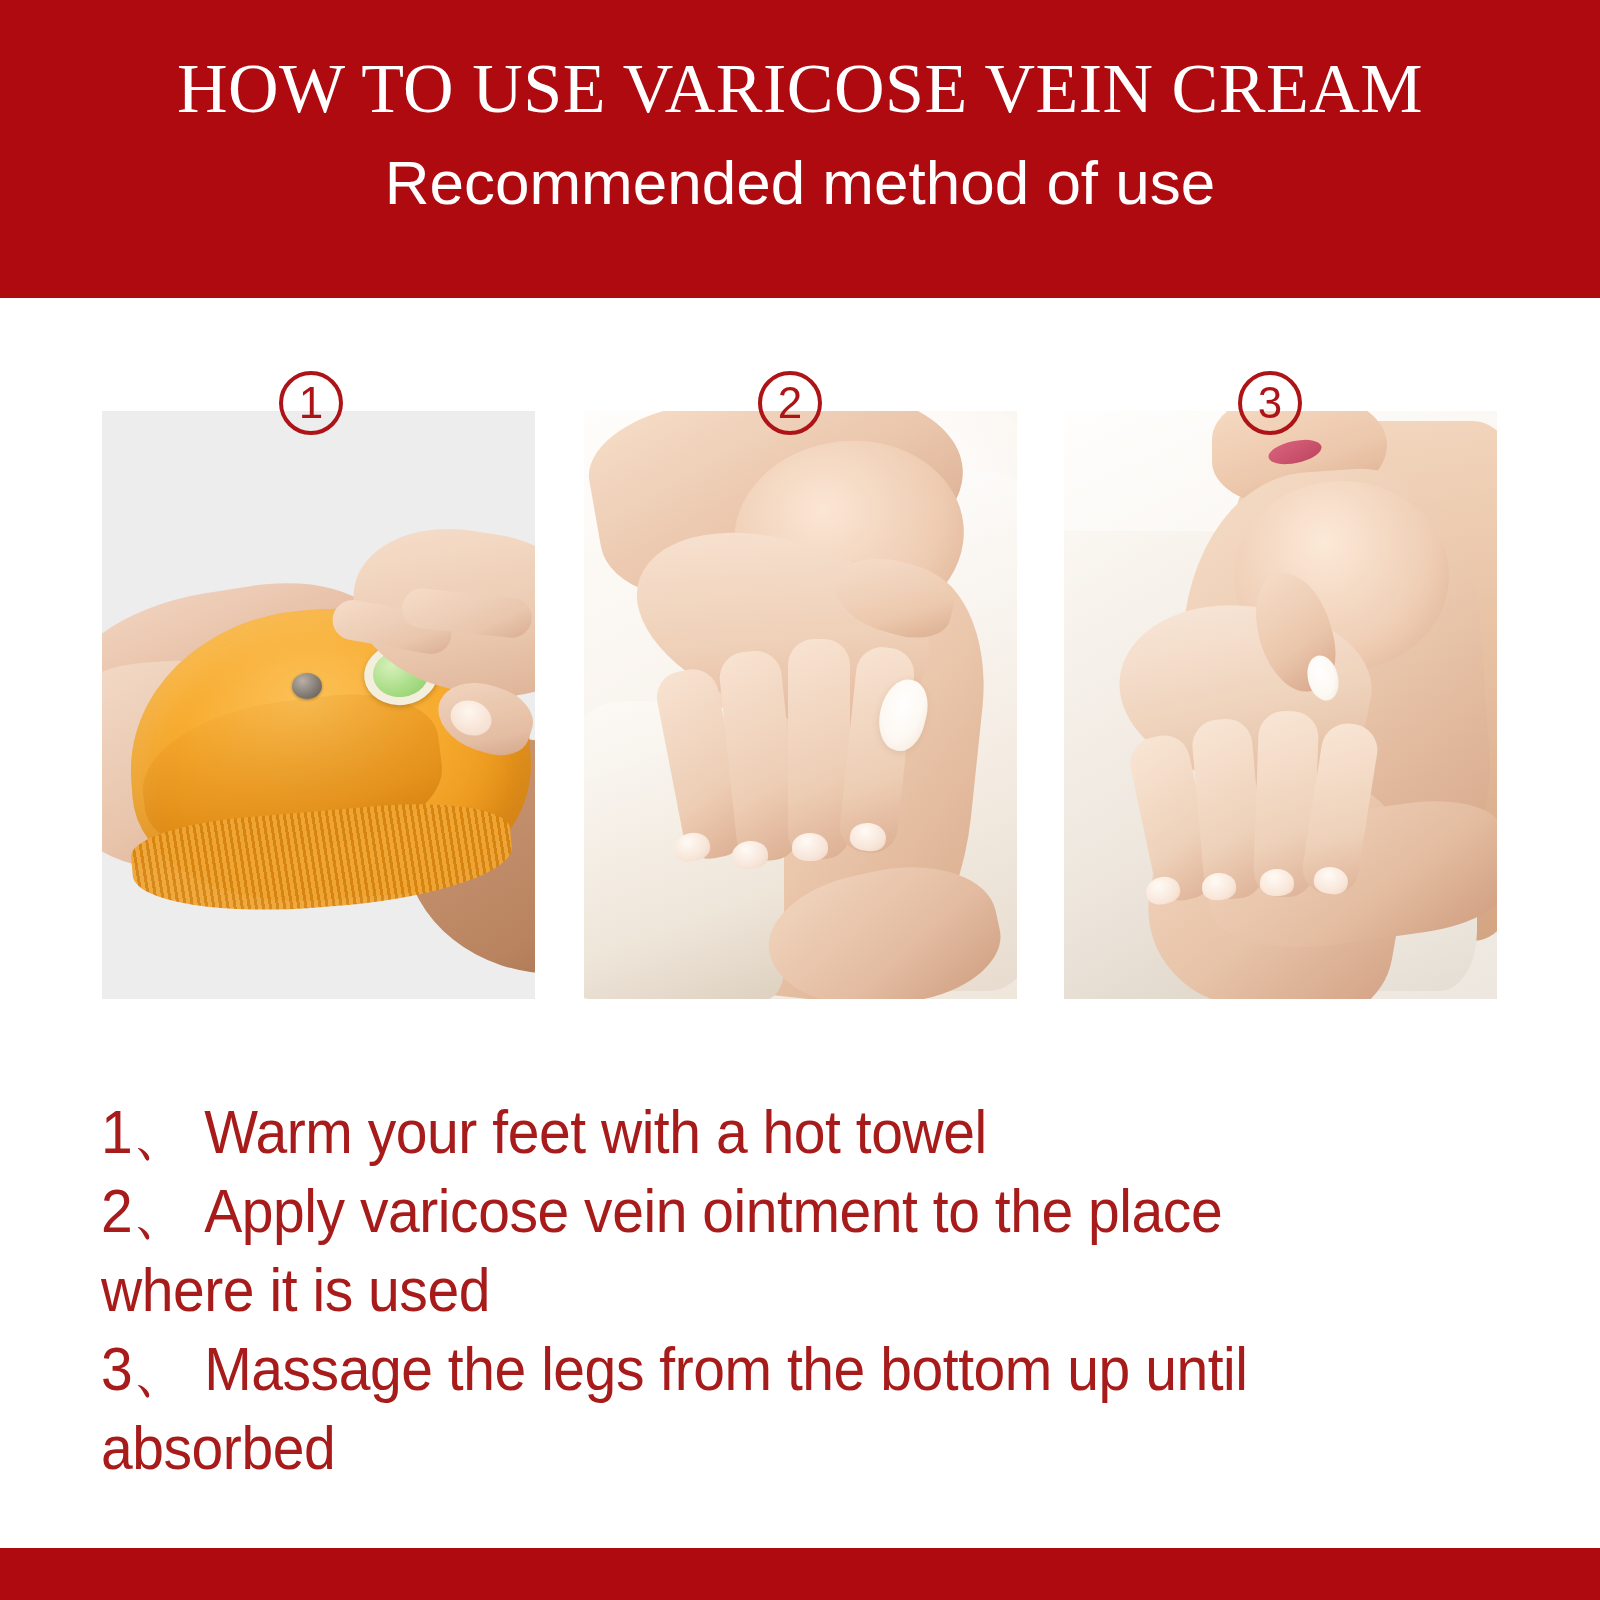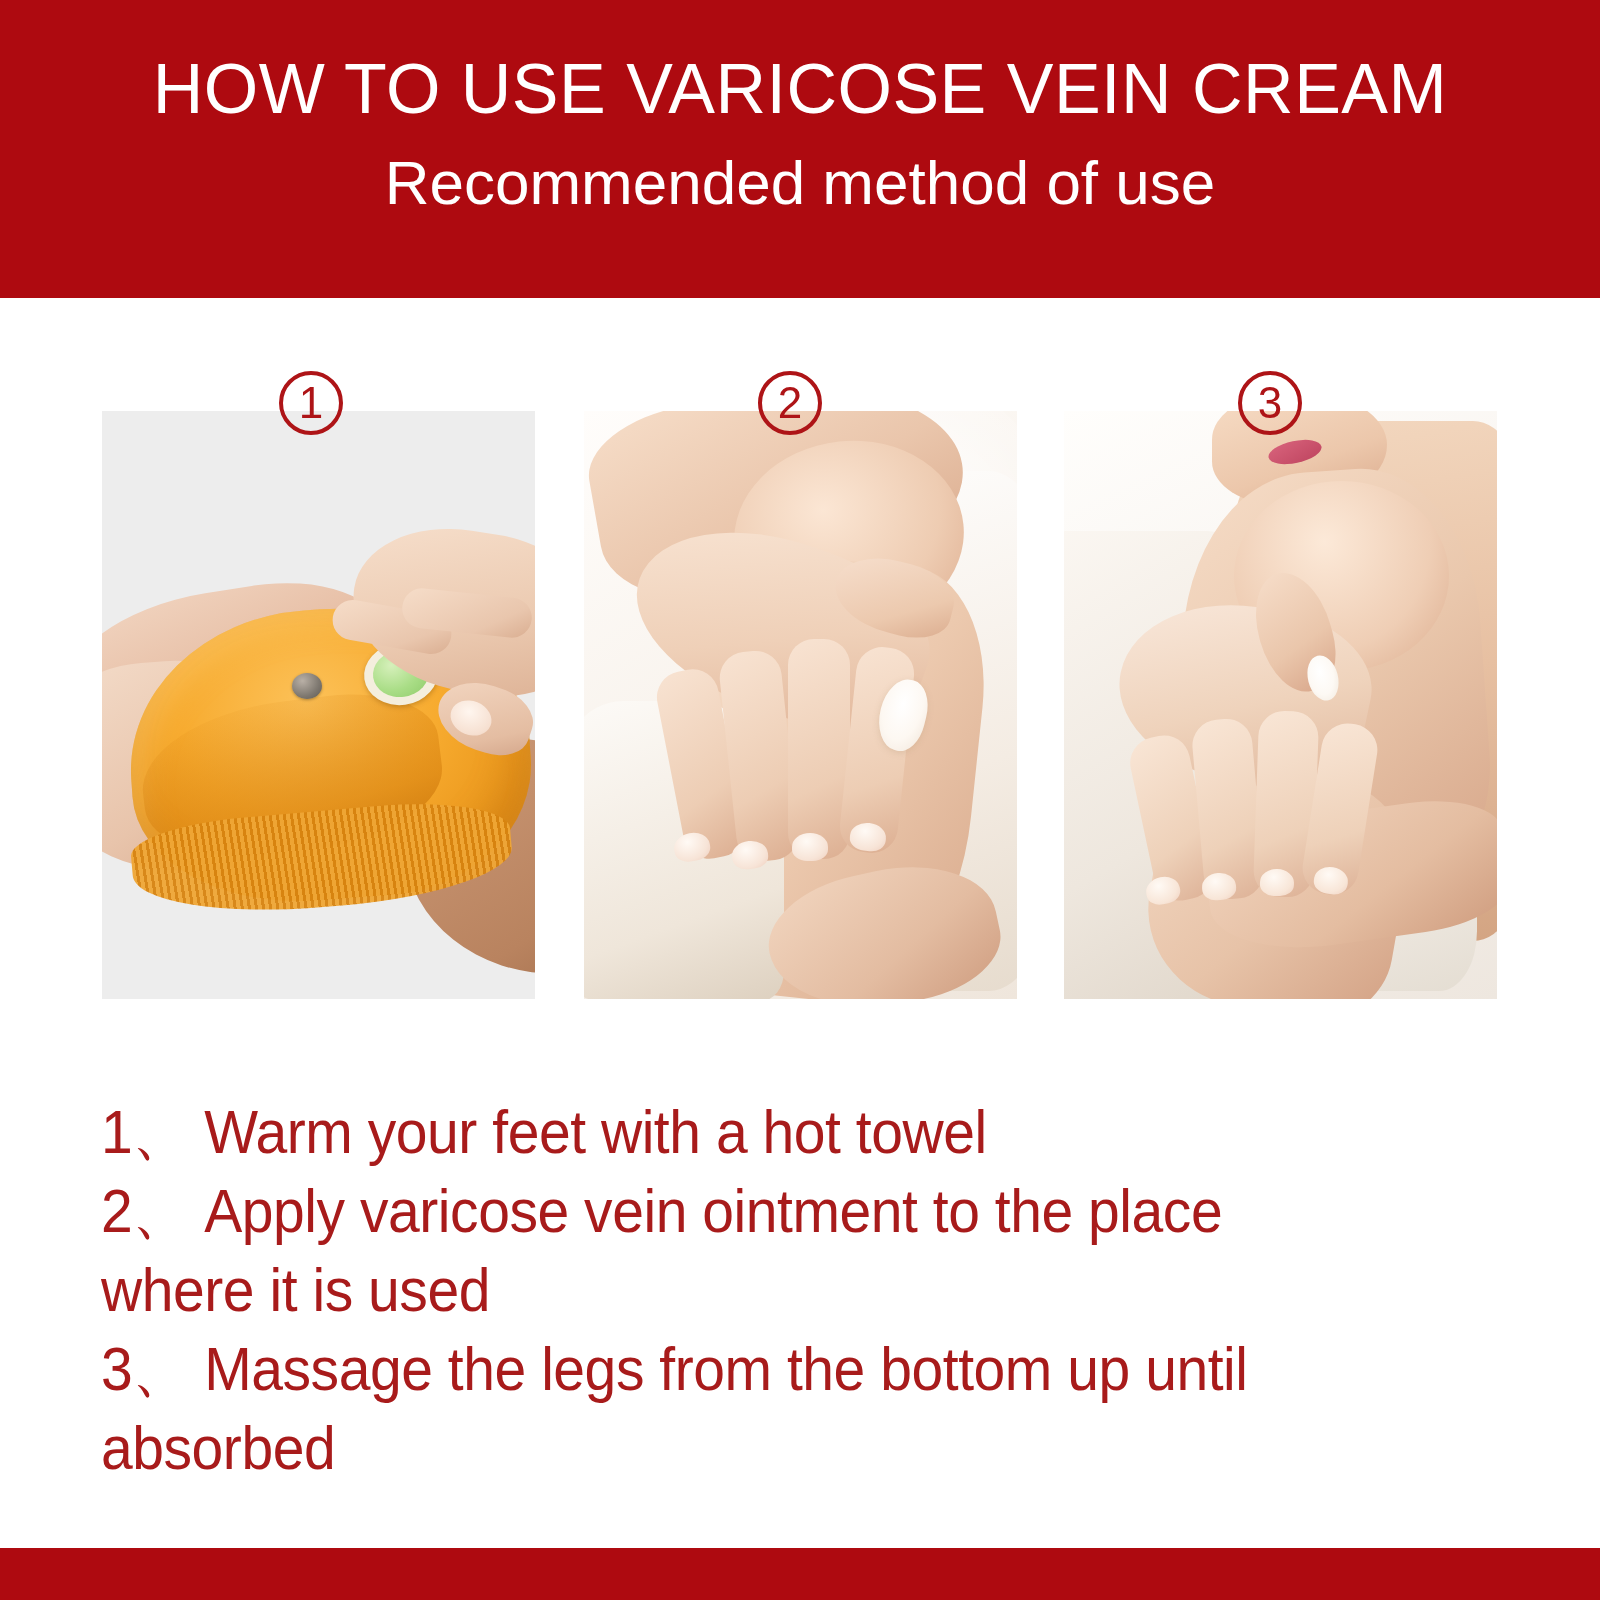--- a/index.html
+++ b/index.html
@@ -25,21 +25,21 @@
     background: #ae0a10;
     box-sizing: border-box;
     display: flex;
     flex-direction: column;
     align-items: center;
     justify-content: flex-start;
     padding-top: 54px;
   }
   .header-title {
     color: #ffffff;
-    font-family: Liberation Sans, sans-serif;
+    font-family: Liberation Serif, serif;
     font-size: 70px;
     font-weight: 400;
     letter-spacing: 0.5px;
     line-height: 1.0;
     white-space: nowrap;
     text-align: center;
   }
   .header-subtitle {
     color: #ffffff;
     font-family: "Liberation Sans", sans-serif;

